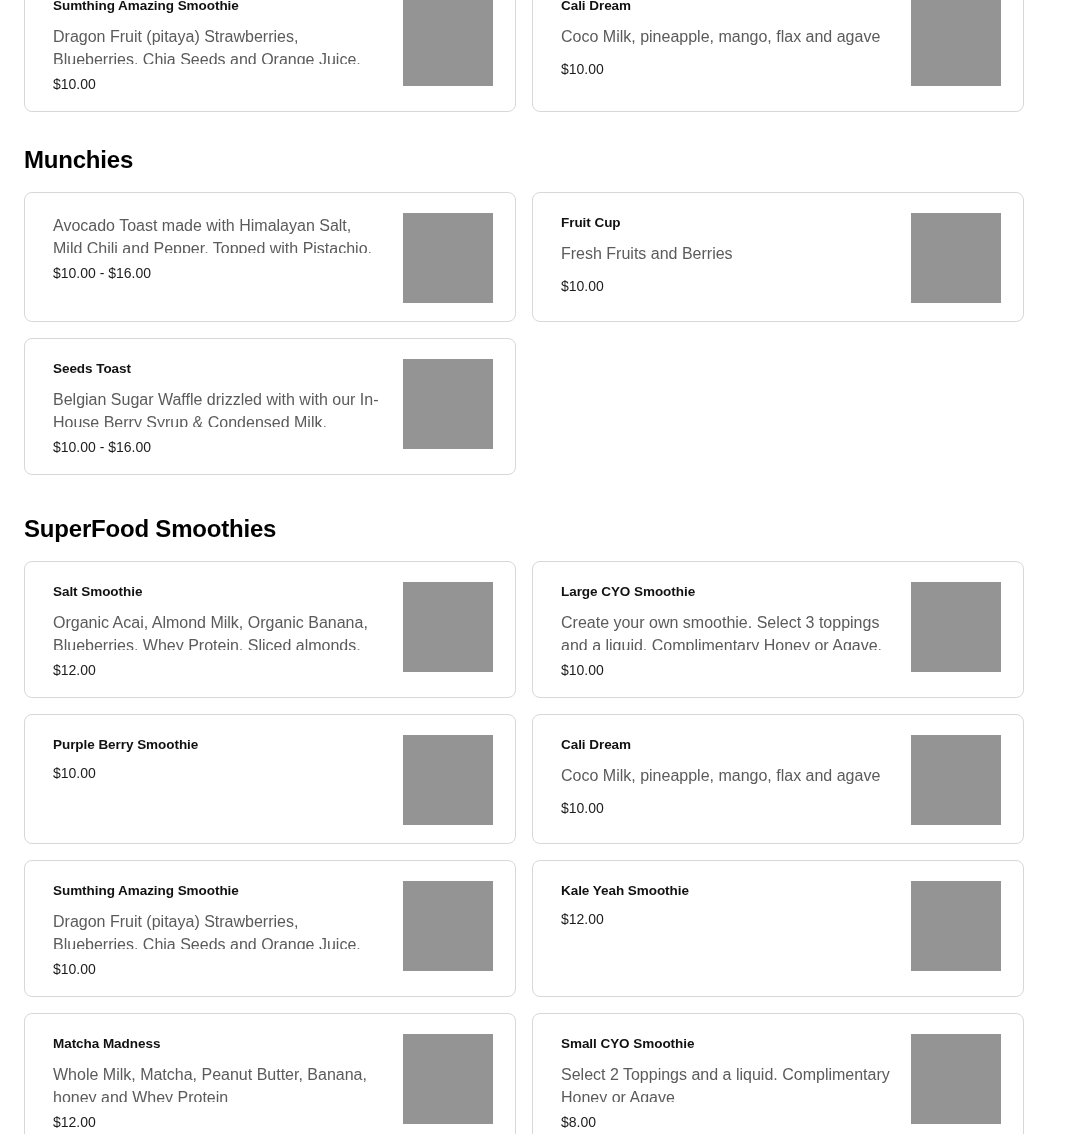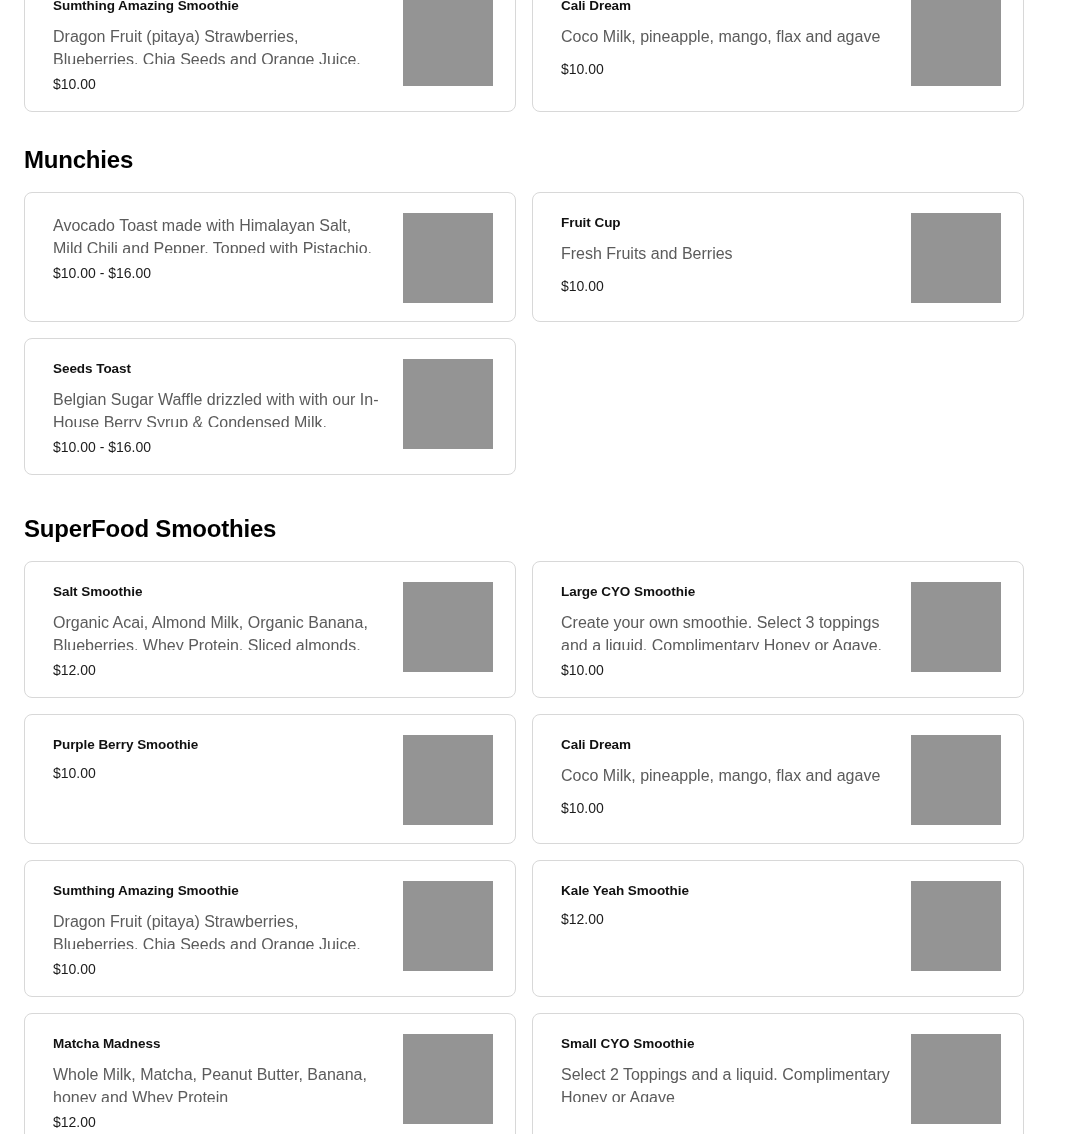--- a/index.html
+++ b/index.html
@@ -232,20 +232,21 @@
           <p class="item-desc">Whole Milk, Matcha, Peanut Butter, Banana, honey and Whey Protein</p>
           <p class="item-price">$12.00</p>
         </div>
         <div class="item-thumb"></div>
       </div>
 
       <div class="menu-card">
         <div class="card-text">
           <p class="item-name">Small CYO Smoothie</p>
           <p class="item-desc">Select 2 Toppings and a liquid. Complimentary Honey or Agave</p>
+          <p class="item-price">$8.00</p>
         </div>
         <div class="item-thumb"></div>
       </div>
 
     </div>
   </div>
 
 </div>
 
 </body></html>

